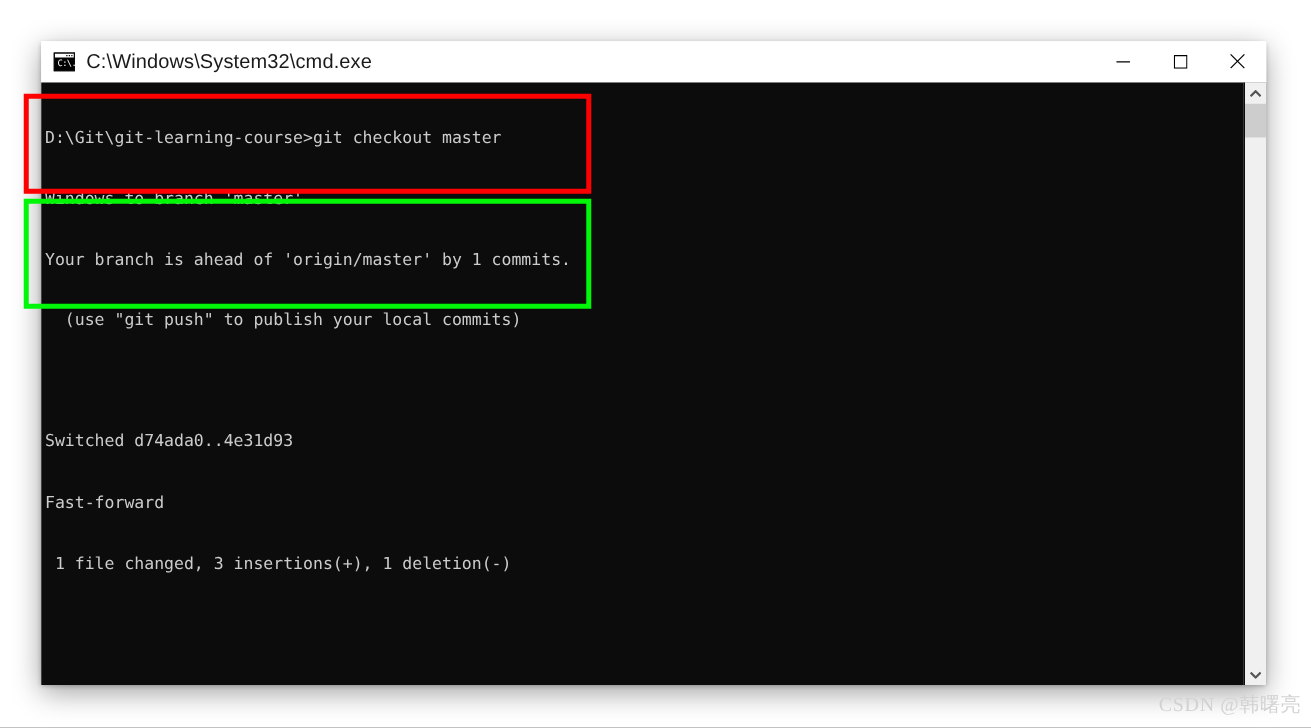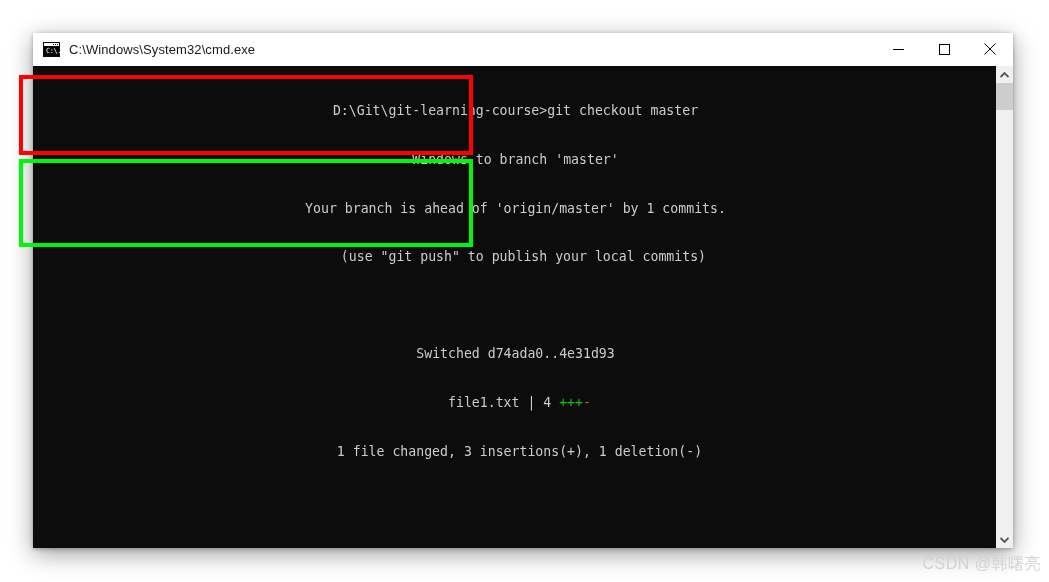--- a/index.html
+++ b/index.html
@@ -65,21 +65,21 @@
     left: 2px;
     top: 4px;
     color: #ffffff;
     font-family: "DejaVu Sans Mono", monospace;
     font-size: 7px;
     line-height: 8px;
     letter-spacing: -0.5px;
     white-space: nowrap;
   }
   #title-text {
-    font-size: 13px;
+    font-size: 16px;
     color: #1a1a1a;
     letter-spacing: 0.1px;
     white-space: nowrap;
     user-select: none;
   }
 
   
   #win-controls {
     position: absolute;
     right: 0;
@@ -101,21 +101,20 @@
 
   
   #console-area {
     position: absolute;
     left: 0;
     top: 33px;
     right: 0;
     bottom: 0;
     background: #0c0c0c;
     display: flex;
-    text-align: center;
   }
   #console-text {
     flex: 1 1 auto;
     padding: 5px 0 0 3px;
     font-family: "DejaVu Sans Mono", "Liberation Mono", monospace;
     font-size: 13.2px;
     line-height: 16.2px;
     color: #cccccc;
     white-space: pre;
     overflow: hidden;
@@ -180,21 +179,21 @@
     border: 4px solid #00f707;
   }
 
   
   #watermark {
     position: absolute;
     right: 8px;
     bottom: 7px;
     font-size: 16px;
     color: #d2d2d2;
-    font-family: Liberation Sans, sans-serif;
+    font-family: Liberation Serif, serif;
     letter-spacing: 0.5px;
     user-select: none;
     white-space: nowrap;
   }
 </style>
 </head>
 <body>
 
 <div id="cmd-window">
 
@@ -233,21 +232,21 @@
 
   <div id="console-area">
 
     <div id="console-text">
       <div class="line">D:\Git\git-learning-course&gt;git checkout master</div>
       <div class="line">Windows to branch 'master'</div>
       <div class="line">Your branch is ahead of 'origin/master' by 1 commits.</div>
       <div class="line">  (use "git push" to publish your local commits)</div>
       <div class="blank"></div>
       <div class="line">Switched d74ada0..4e31d93</div>
-      <div class="line"><span> file1.txt | 4 </span><span class="plus">+++</span><span class="minus">-</span></div>
+      <div class="line">Fast-forward</div>
       <div class="line"> 1 file changed, 3 insertions(+), 1 deletion(-)</div>
       
       
       
     </div>
 
     <div id="scrollbar">
       <div class="sb-arrow">
         <svg width="9" height="6" viewBox="0 0 9 6">
           <path d="M0.5 5 L4.5 1 L8.5 5" fill="none" stroke="#555555" stroke-width="1.8"></path>

